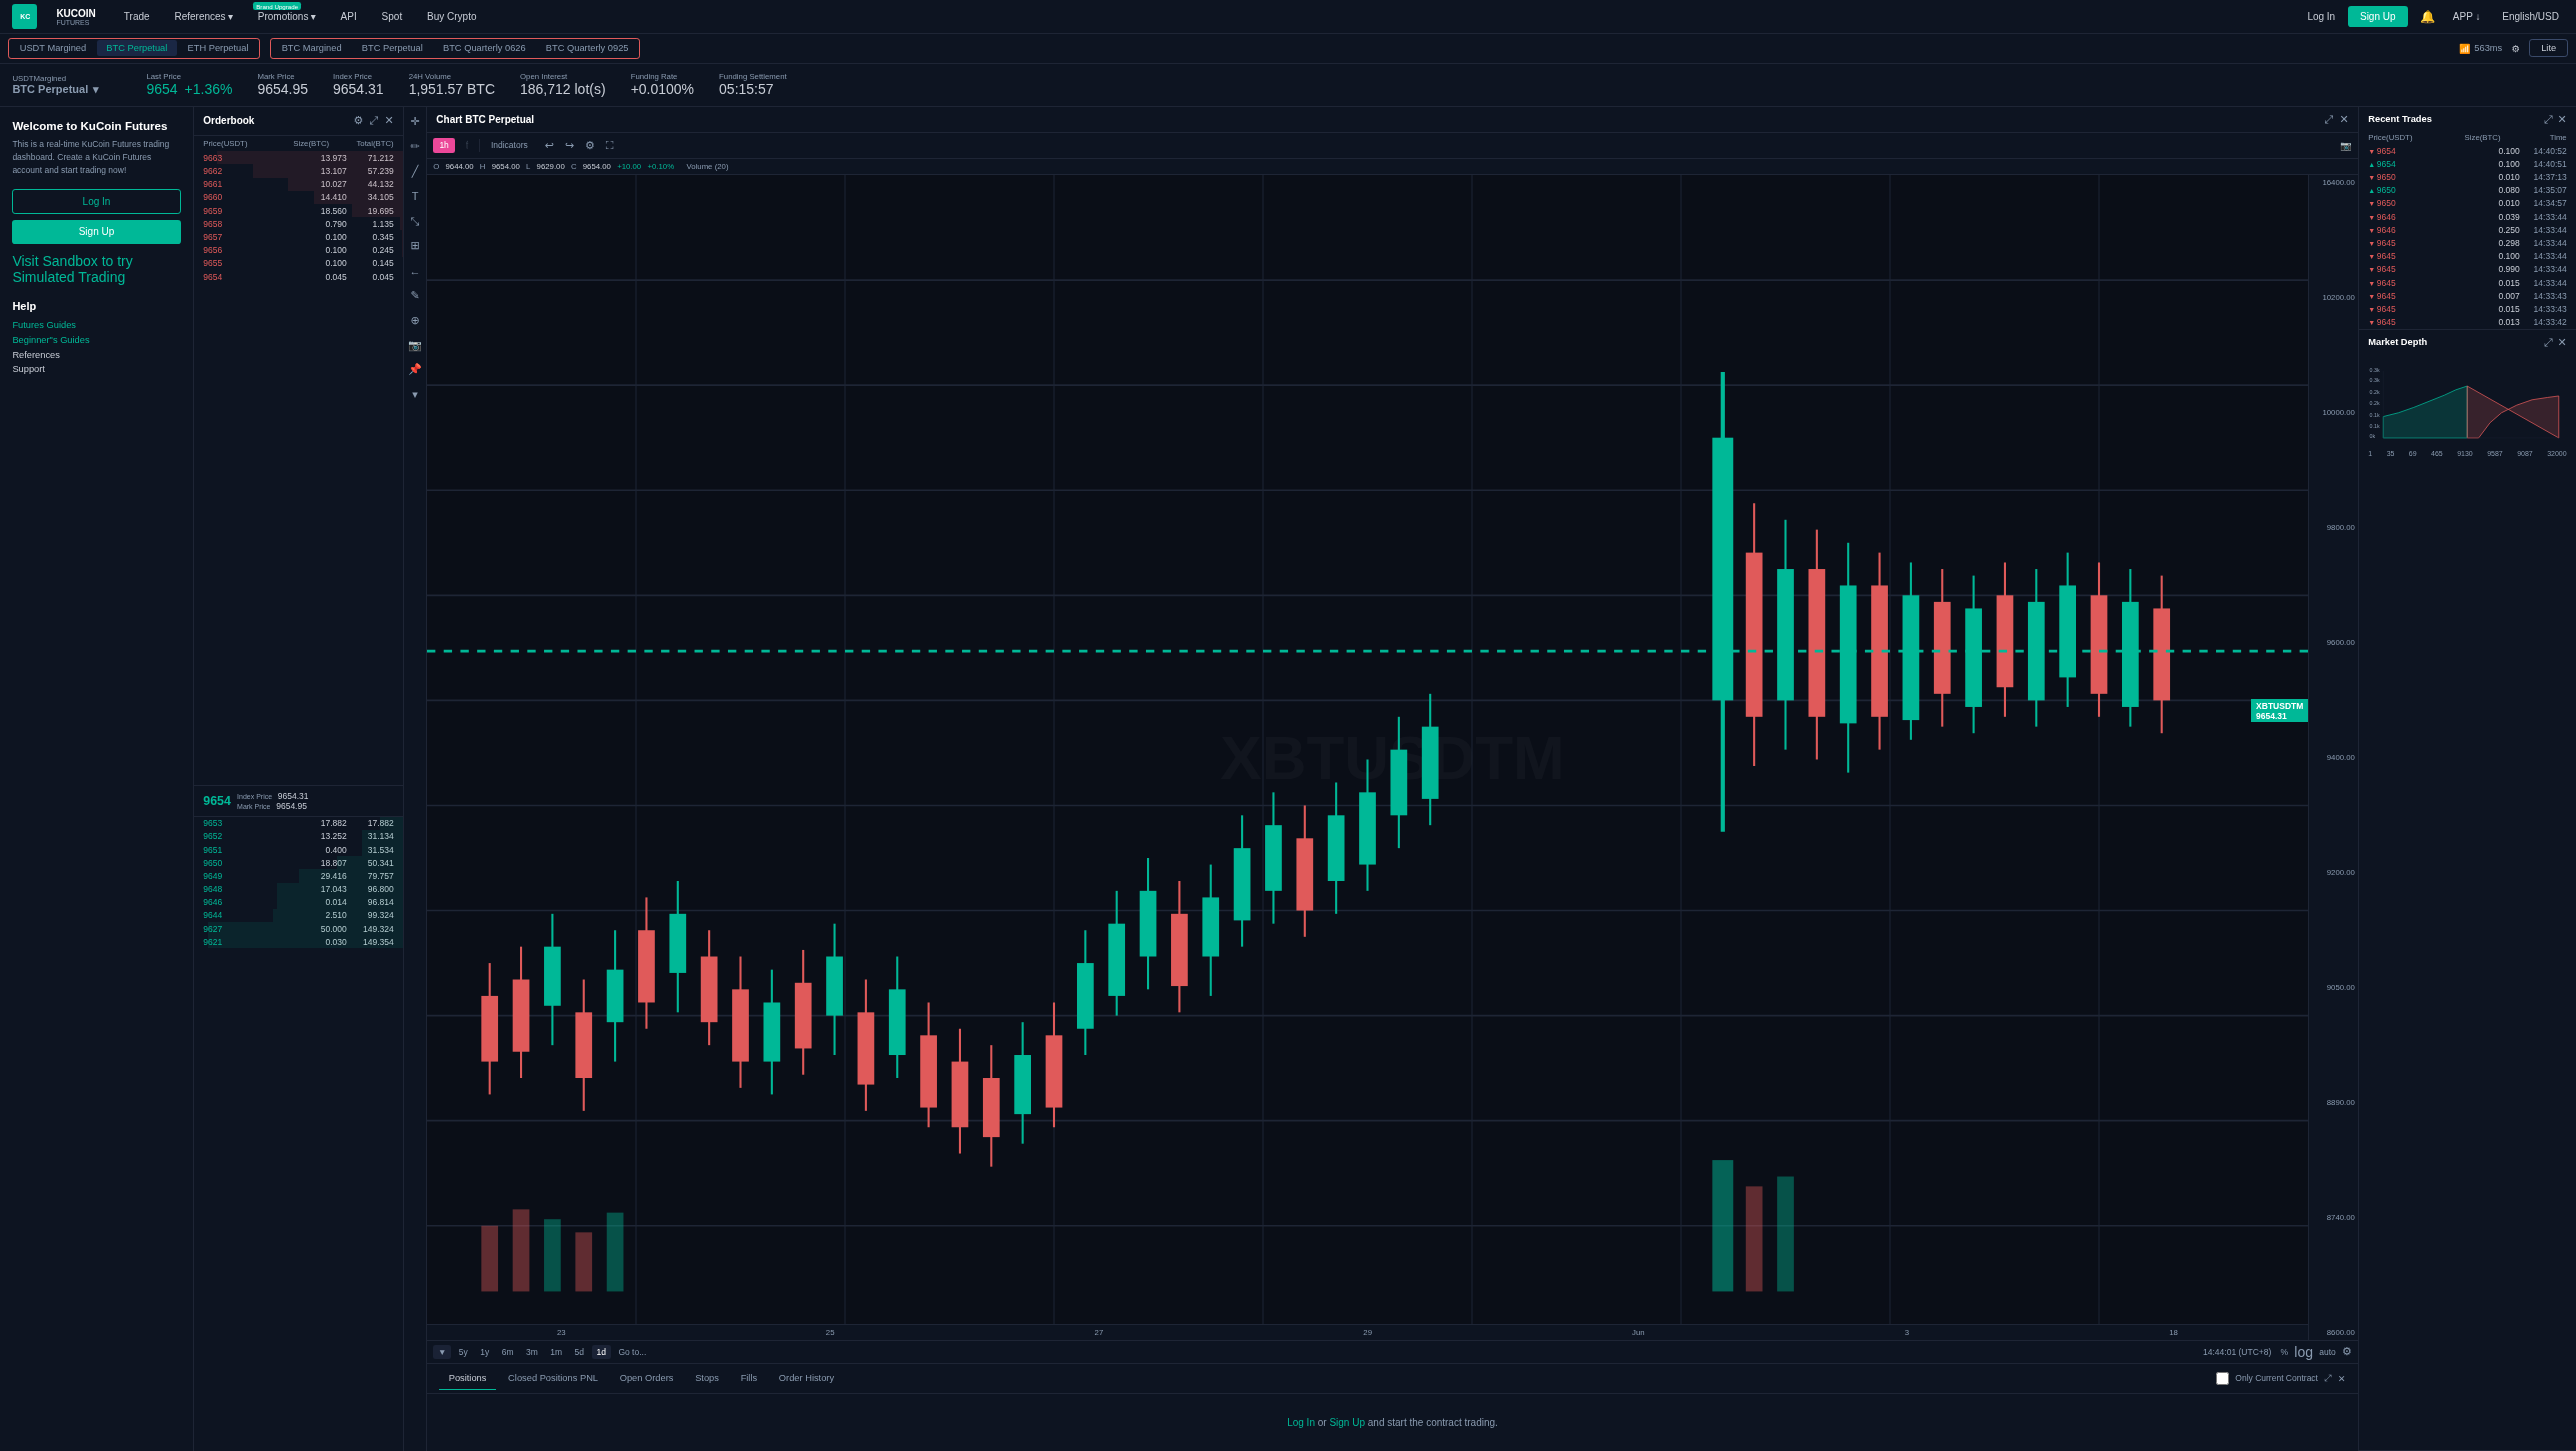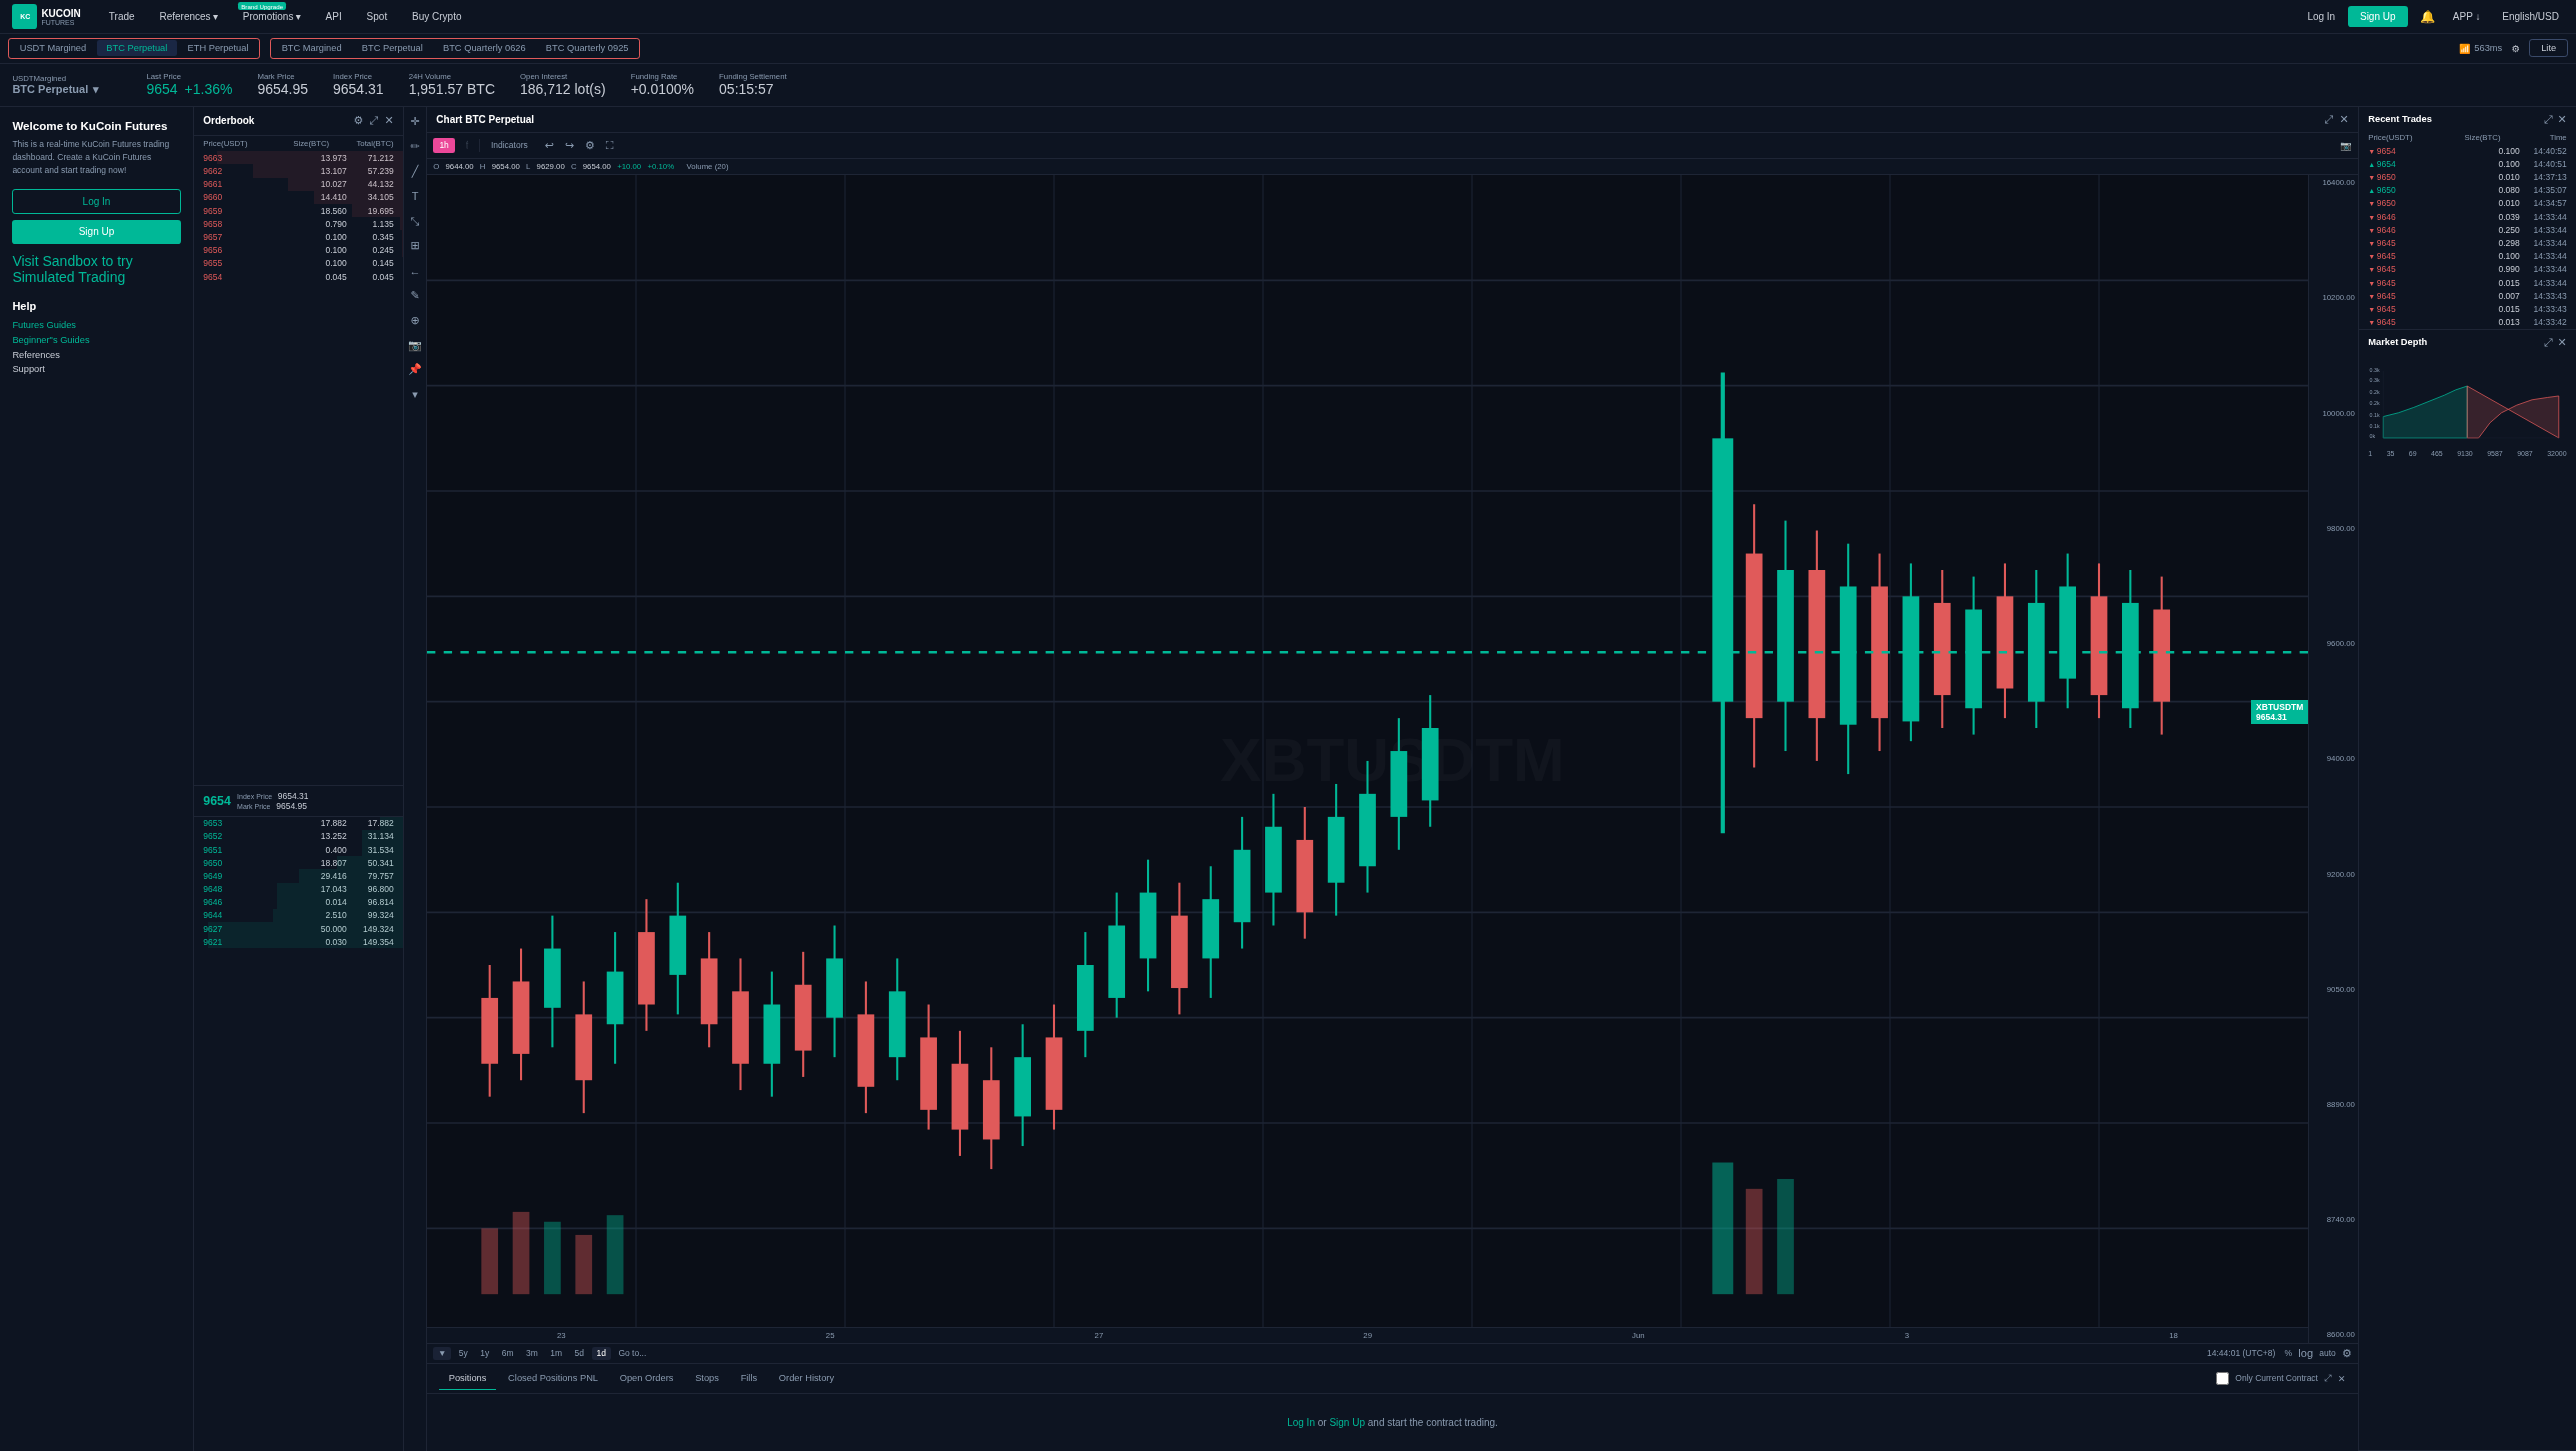--- a/index.html
+++ b/index.html
@@ -1,20 +1,20 @@
 <!DOCTYPE html>
 <html style="font-size:12.4px"><head>
   <meta charset="utf-8">
   <style>
     * { margin: 0; padding: 0; box-sizing: border-box; }
     body { font-family: 'Arial', sans-serif; background: #0a0e17; color: #c8cdd6; font-size: 9.3px; overflow-x: hidden; }
     
     
     .topnav { display: flex; align-items: center; background: #0d1421; height: 34px; padding: 0 12.4px; gap: 15.5px; border-bottom: 0.8px solid #1e2535; }
-    .logo { display: flex; align-items: center; gap: 4px; margin-right: 7.8px; }
+    .logo { display: flex; align-items: center; gap: 19px; margin-right: 7.8px; }
     .logo-icon { width: 25px; height: 25px; background: #00b897; border-radius: 3.1px; display: flex; align-items: center; justify-content: center; color: white; font-weight: bold; font-size: 7.8px; }
     .logo-text { color: white; font-weight: bold; font-size: 10px; line-height: 1.1; }
     .logo-sub { color: #8a9bb0; font-size: 7px; }
     .nav-item { color: #c8cdd6; cursor: pointer; font-size: 10px; white-space: nowrap; padding: 3.1px 4.7px; }
     .nav-dropdown { display: flex; align-items: center; gap: 2.3px; }
     .nav-badge { background: #00b897; color: white; font-size: 7px; padding: 0.8px 3.1px; border-radius: 2.3px; margin-bottom: 6.2px; }
     .nav-right { margin-left: auto; display: flex; align-items: center; gap: 12.4px; }
     .btn-login { color: #c8cdd6; cursor: pointer; font-size: 10px; }
     .btn-signup { background: #00b897; color: white; padding: 4.7px 12.4px; border-radius: 3.1px; cursor: pointer; font-size: 10px; border: none; }
     .nav-icon { color: #c8cdd6; cursor: pointer; font-size: 12.4px; }
@@ -674,21 +674,21 @@
           <div class="chart-period">5y</div>
           <div class="chart-period">1y</div>
           <div class="chart-period">6m</div>
           <div class="chart-period">3m</div>
           <div class="chart-period">1m</div>
           <div class="chart-period">5d</div>
           <div class="chart-period active">1d</div>
           <div class="chart-period">Go to...</div>
           <div class="chart-time">14:44:01 (UTC+8)</div>
           <div style="margin-left:6.2px;color:#8a9bb0;cursor:pointer;font-size:8.5px;">%</div>
-          <div style="margin-left:3.1px;color:#8a9bb0;cursor:pointer;font-size:11px;">log</div>
+          <div style="margin-left:3.1px;color:#8a9bb0;cursor:pointer;font-size:14px;">log</div>
           <div style="margin-left:3.1px;color:#8a9bb0;cursor:pointer;font-size:8.5px;">auto</div>
           <div style="margin-left:3.1px;color:#8a9bb0;cursor:pointer;font-size:11px;">⚙</div>
         </div>
 
         <div class="bottom-section">
           <div class="bottom-tabs">
             <div class="bottom-tab active">Positions</div>
             <div class="bottom-tab">Closed Positions PNL</div>
             <div class="bottom-tab">Open Orders</div>
             <div class="bottom-tab">Stops</div>

